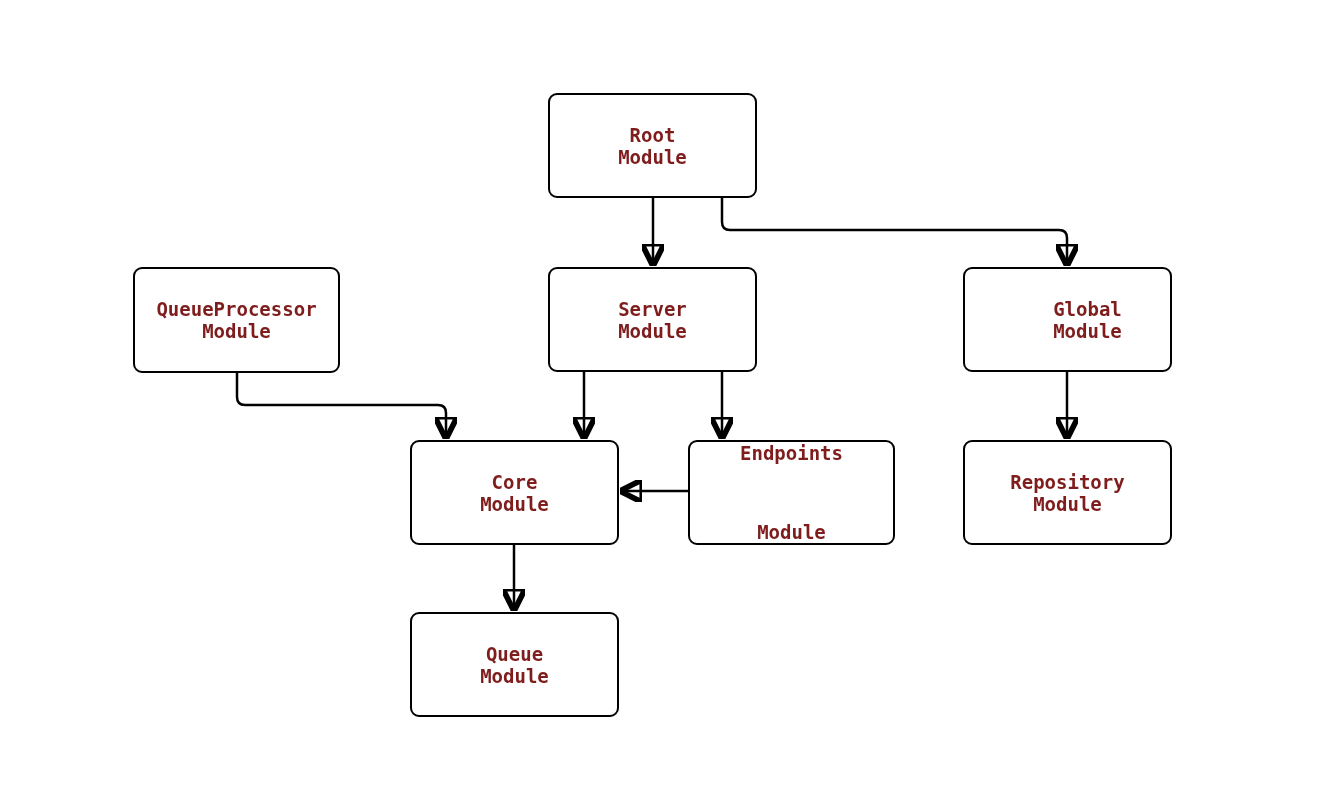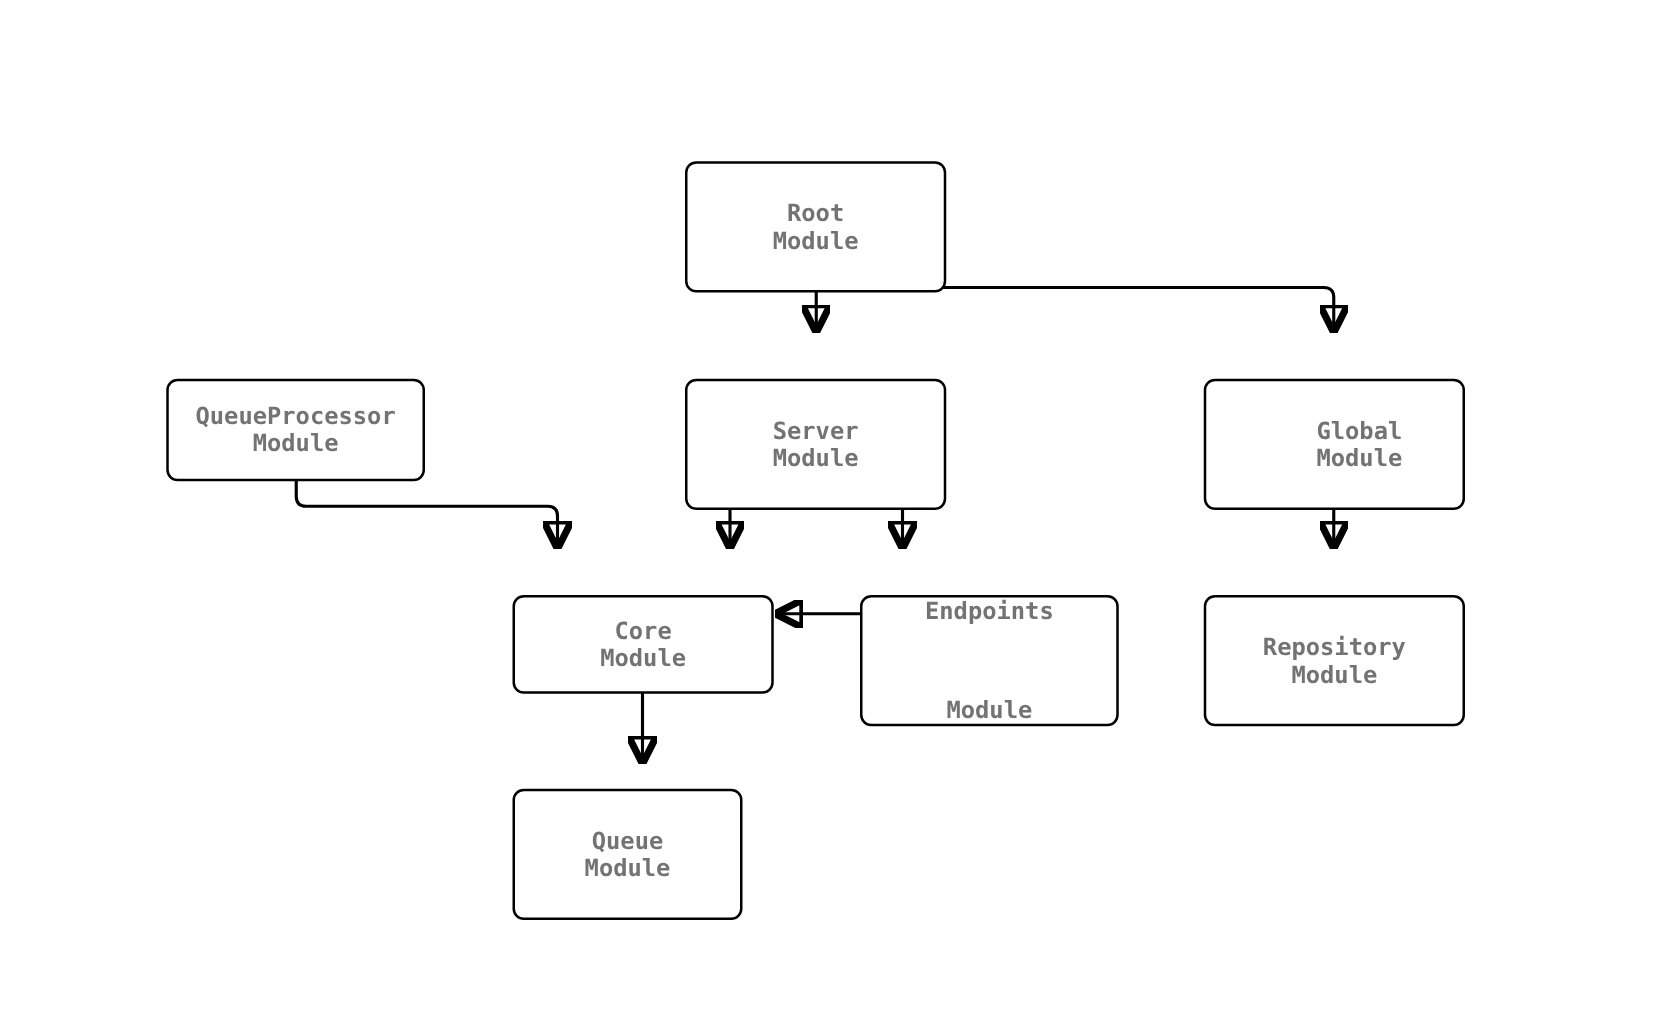--- a/index.html
+++ b/index.html
@@ -34,36 +34,35 @@
     border-radius: 9px;
     background: #ffffff;
     display: flex;
     flex-direction: column;
     align-items: center;
     justify-content: center;
     text-align: center;
     font-weight: bold;
     font-size: 19px;
     line-height: 22px;
-    color: #737373;
-    margin-top: 36px;
+    color: #7f1d1d;
   }
   .node span {
     display: block;
     white-space: nowrap;
   }
   
   .n-root        { left: 548px;  top: 93px;  width: 209px; height: 105px; }
-  .n-queueproc   { left: 133px;  top: 267px; width: 207px; height: 82px; align-items: center; }
+  .n-queueproc   { left: 133px;  top: 267px; width: 207px; height: 106px; align-items: center; }
   .n-server      { left: 548px;  top: 267px; width: 209px; height: 105px; }
   .n-global      { left: 963px;  top: 267px; width: 209px; height: 105px; padding-left: 40px; }
-  .n-core        { left: 410px;  top: 440px; width: 209px; height: 79px; }
+  .n-core        { left: 410px;  top: 440px; width: 209px; height: 105px; }
   .n-endpoints   { left: 688px;  top: 440px; width: 207px; height: 105px; justify-content: space-between; }
   .n-repository  { left: 963px;  top: 440px; width: 209px; height: 105px; text-align: right; }
-  .n-queue       { left: 410px;  top: 595px; width: 184px; height: 105px; }
+  .n-queue       { left: 410px;  top: 612px; width: 209px; height: 105px; }
 </style>
 </head>
 <body>
 
 <div class="canvas">
 
   <svg class="edges-layer" width="1337" height="809" viewBox="0 0 1337 809" xmlns="http://www.w3.org/2000/svg">
     <defs>
       <marker id="arrowhead" viewBox="0 0 10 10" refX="9" refY="5" markerWidth="9" markerHeight="9" orient="auto-start-reverse">
         <path d="M0,0 L10,5 L0,10 z" fill="#000000" stroke="none"></path>

